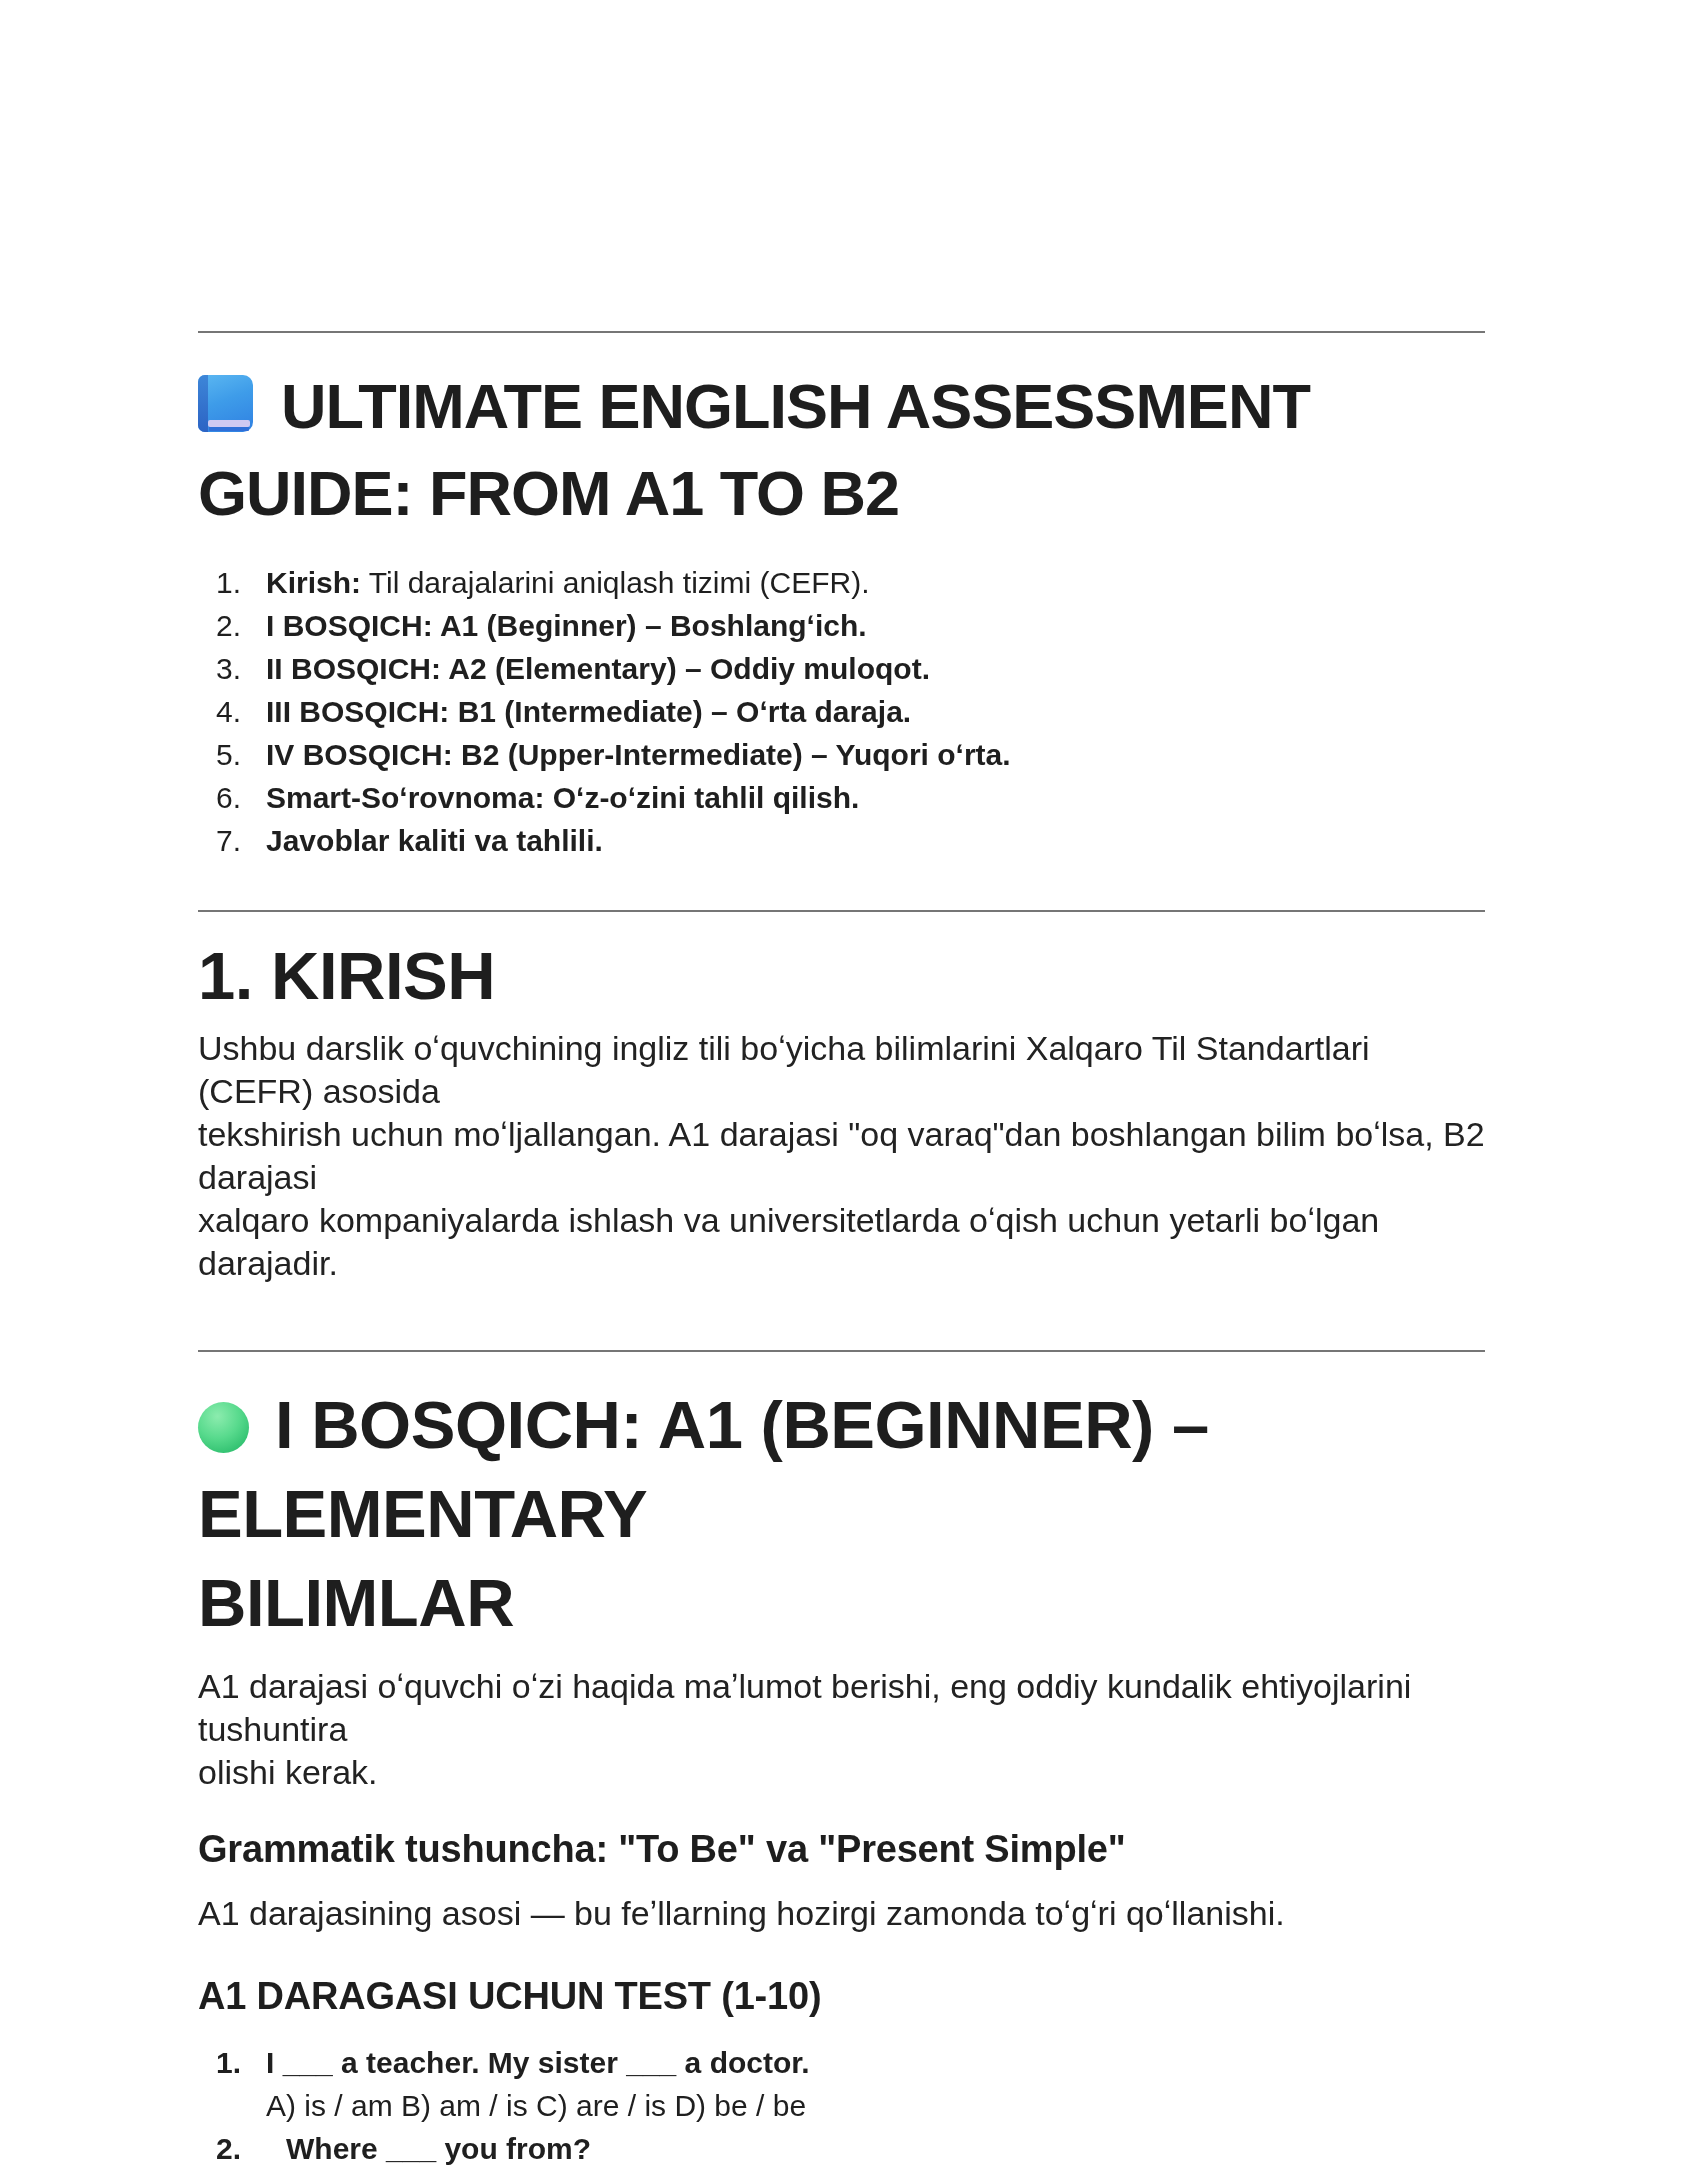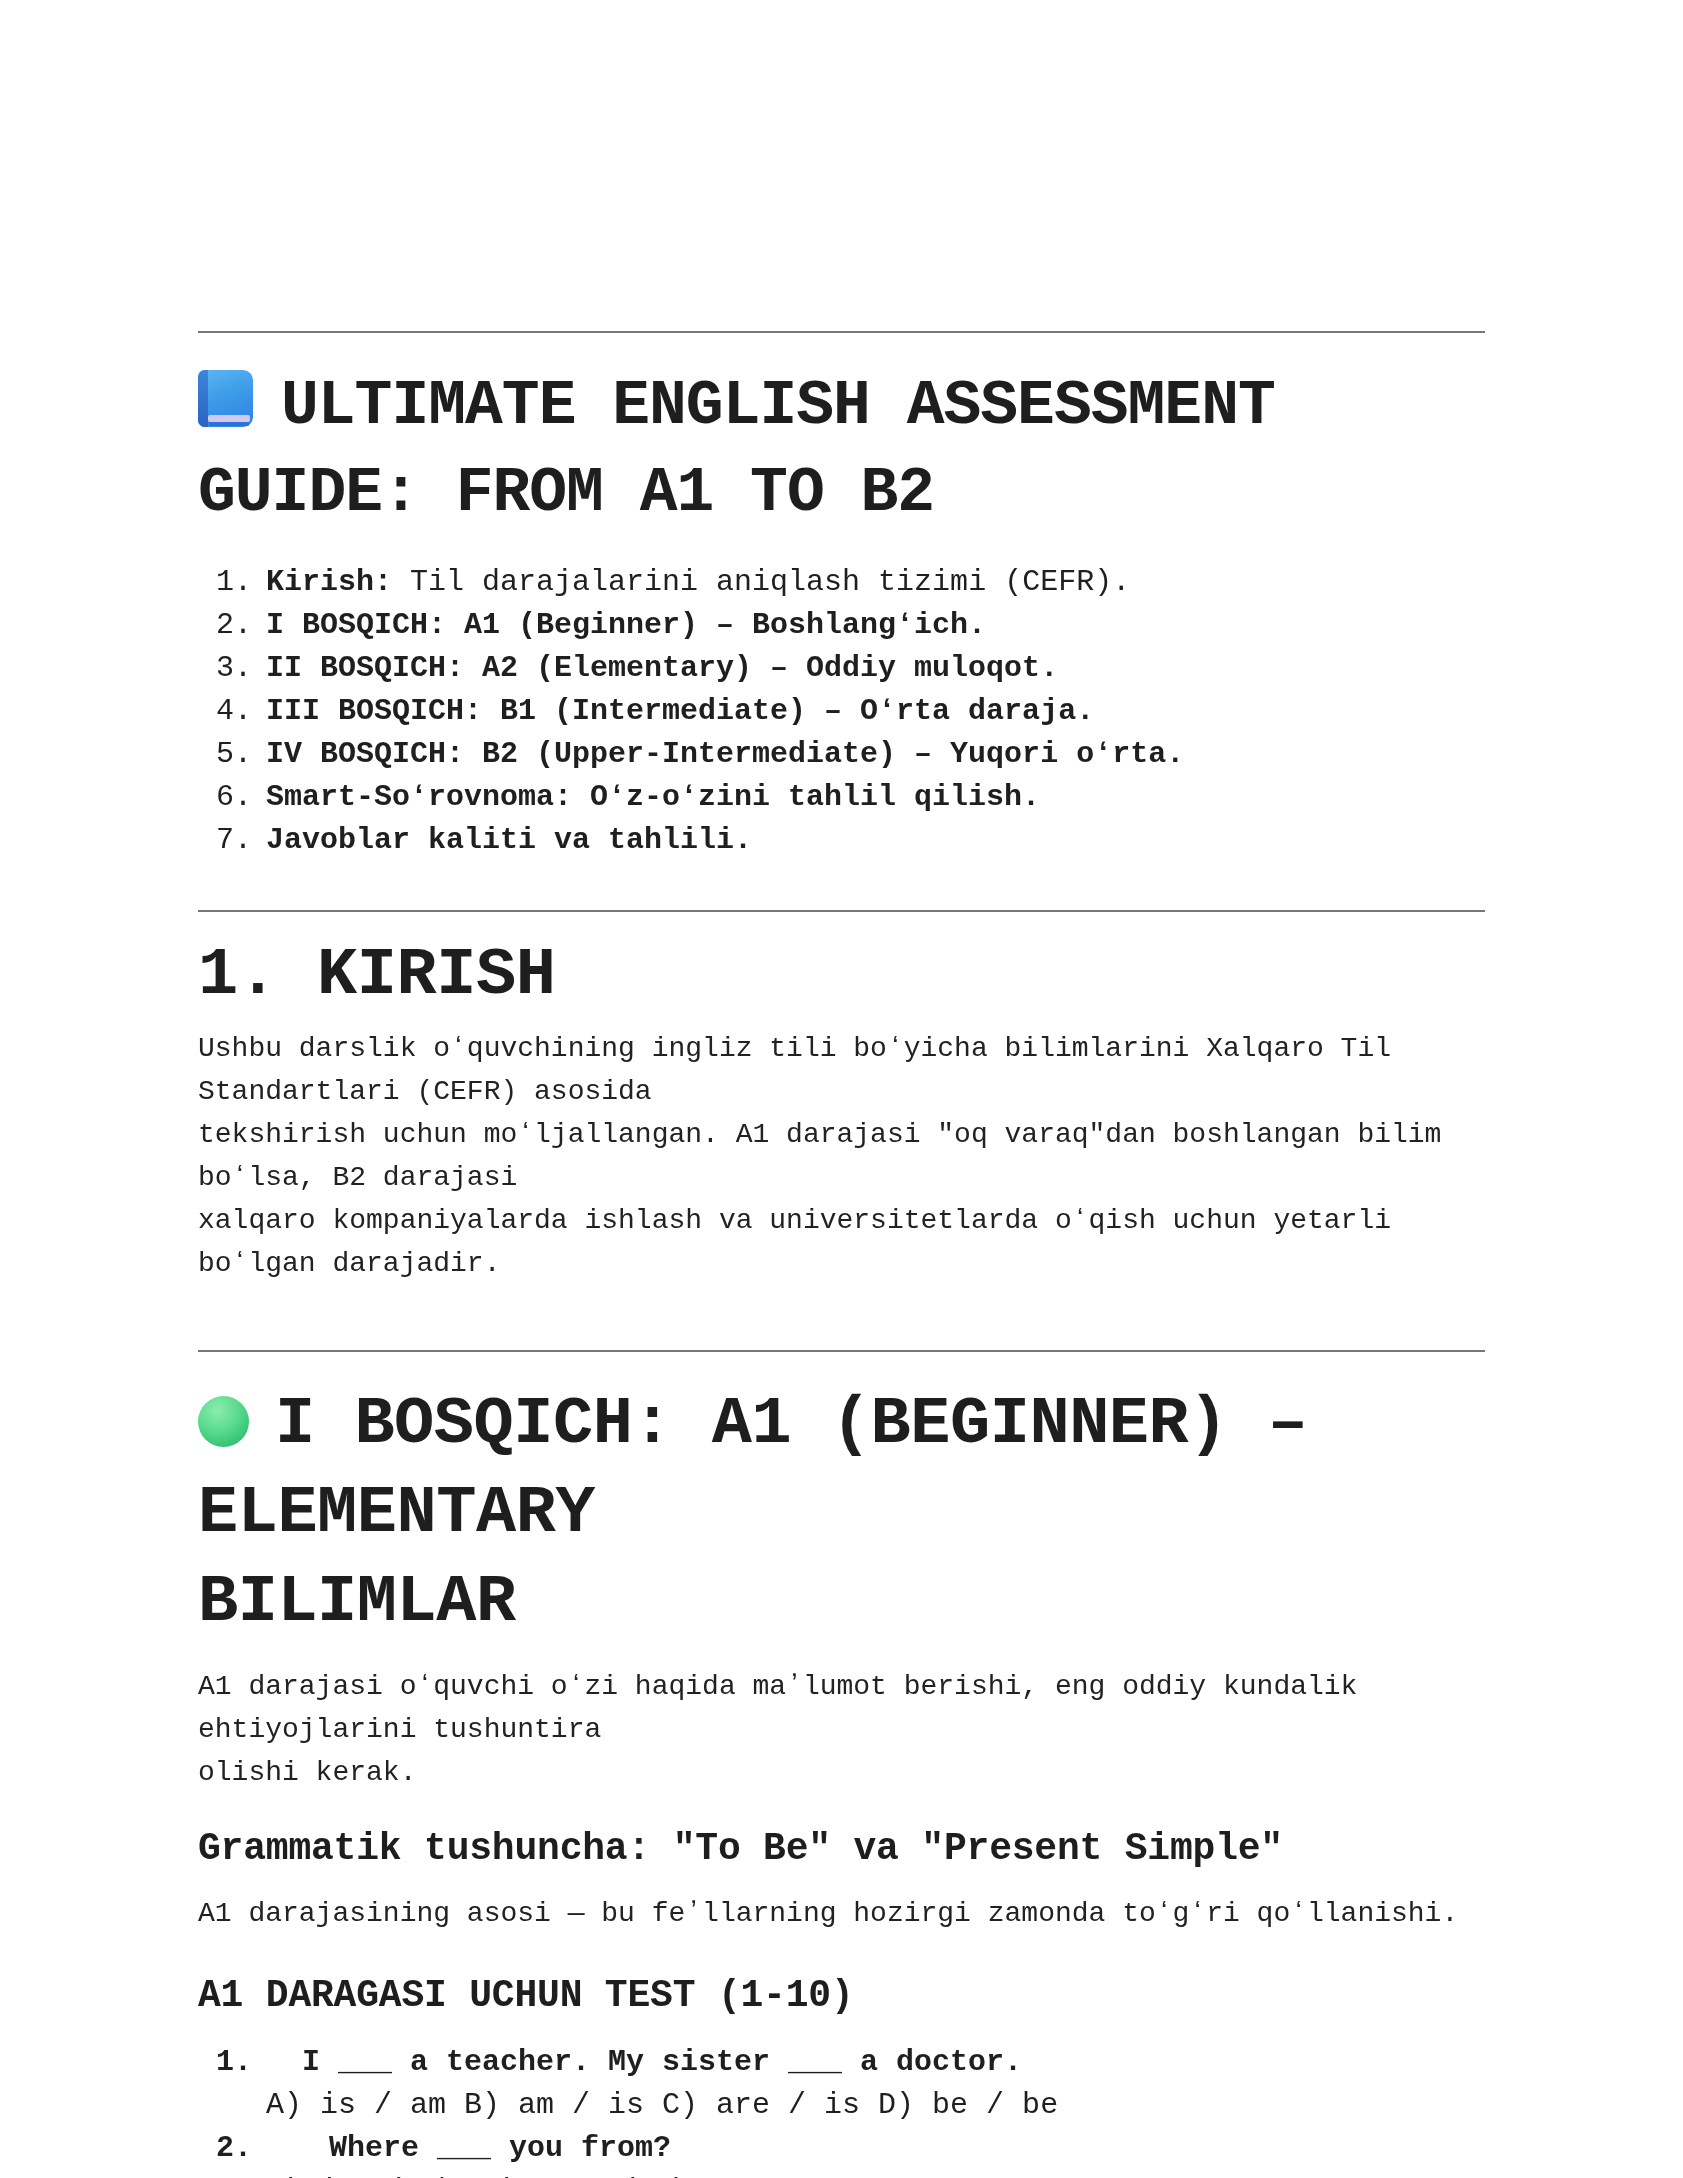--- a/index.html
+++ b/index.html
@@ -1,19 +1,19 @@
 <!DOCTYPE html>
 <html><head>
 <meta charset="utf-8">
 <style>
   html,body{margin:0;padding:0;background:#ffffff;}
   .page{
     width:1683px;height:2178px;box-sizing:border-box;
     padding:0 198px;background:#ffffff;color:#1f1f1f;
-    font-family:Liberation Mono, monospace;overflow:hidden;position:relative;
+    font-family:Liberation Sans, sans-serif;overflow:hidden;position:relative;
   }
   .rule{height:0;border:none;border-top:2px solid #767676;margin:0;}
   #rule-top{margin-top:331px;}
   #rule-mid{margin-top:48px;}
   #rule-low{margin-top:65px;}
 
   .doc-title{
     margin:30px 0 0 0;font-size:63px;font-weight:700;line-height:87px;
     letter-spacing:-1px;color:#1e1e1e;white-space:pre-line;
   }
@@ -48,21 +48,21 @@
   }
   .h1.two-line{margin-top:28px;line-height:89px;}
   .h1 .h1-text{white-space:pre-line;}
   .emoji-circle{
     display:inline-block;width:51px;height:51px;border-radius:50%;
     background:radial-gradient(circle at 38% 28%,#8cecae 0%,#58da8d 45%,#36c474 75%,#28b567 100%);
     margin-right:26px;vertical-align:-5px;
   }
 
   .para{
-    margin:20px 0 0 0;font-size:28px;line-height:43px;color:#222222;
+    margin:20px 0 0 0;font-size:34px;line-height:43px;color:#222222;
     white-space:pre-line;
   }
   .para.tight{margin-top:18px;}
 
   .h3{
     margin:30px 0 0 0;font-size:38px;font-weight:700;line-height:50px;
     letter-spacing:-0.2px;color:#1e1e1e;
   }
   .h3.test{margin-top:36px;}
 

